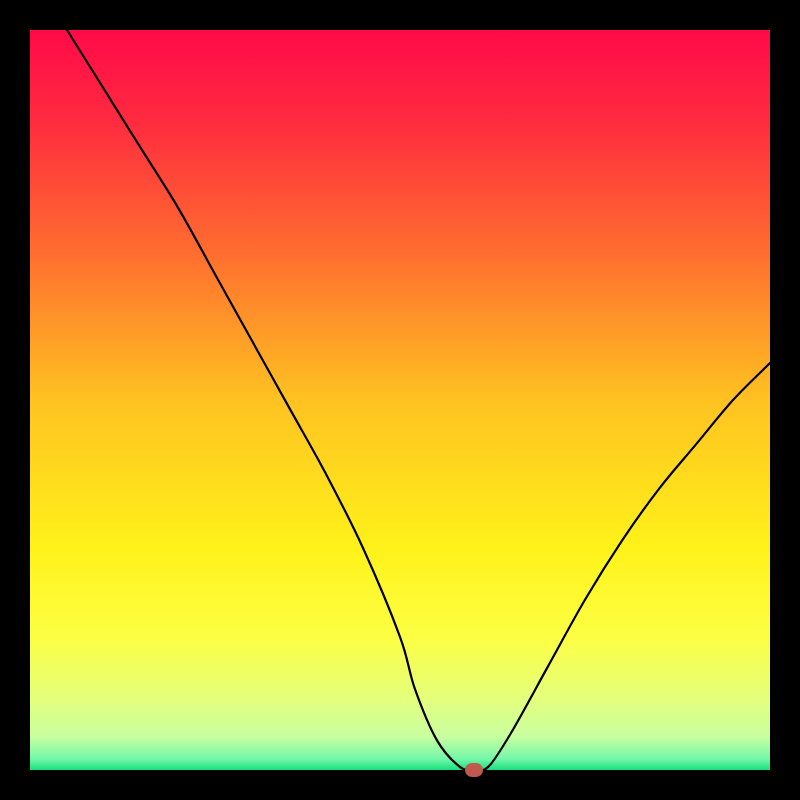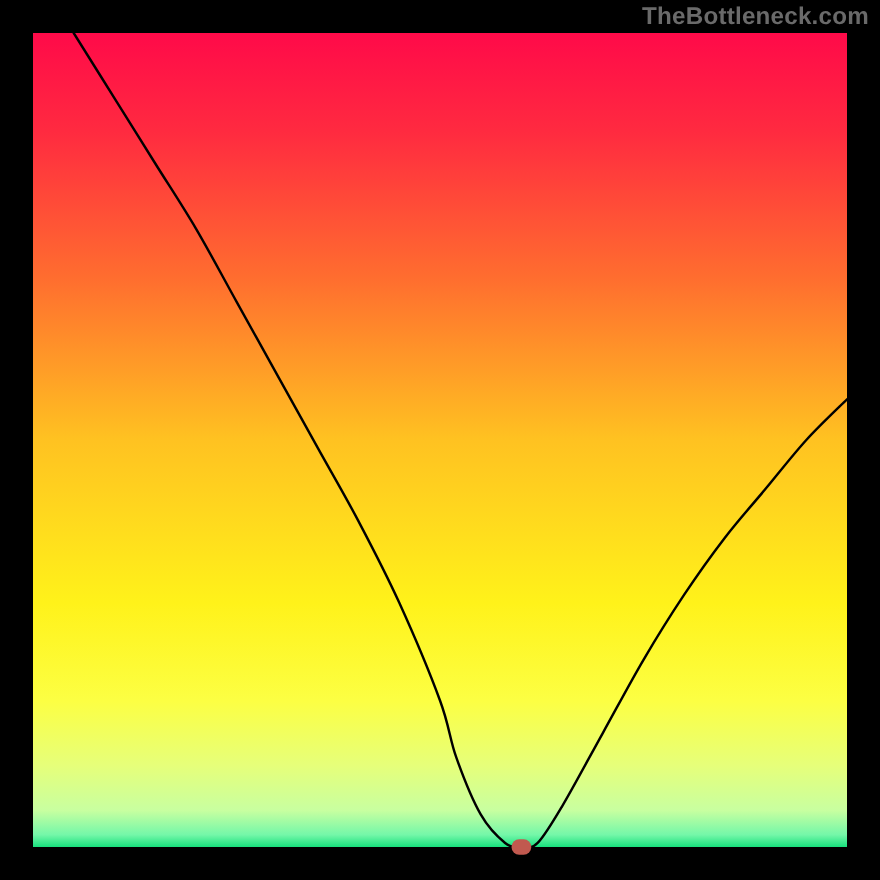--- a/index.html
+++ b/index.html
@@ -41,21 +41,20 @@
     background: #c1594f;
     border-radius: 7px;
     transform: translate(-50%, -50%);
     z-index: 3;
   }
 </style>
 </head>
 <body>
 
 <div class="frame">
-  <div class="watermark">TheBottleneck.com</div>
 
   <svg class="plot" viewBox="0 0 740 740" preserveAspectRatio="none">
     <defs>
       <linearGradient id="bg-grad" x1="0" y1="0" x2="0" y2="1">
       <stop offset="0%" stop-color="#ff0a49"></stop>
           <stop offset="12%" stop-color="#ff2a40"></stop>
           <stop offset="30%" stop-color="#ff6d2f"></stop>
           <stop offset="50%" stop-color="#ffc221"></stop>
           <stop offset="70%" stop-color="#fff21a"></stop>
           <stop offset="82%" stop-color="#fcff43"></stop>

